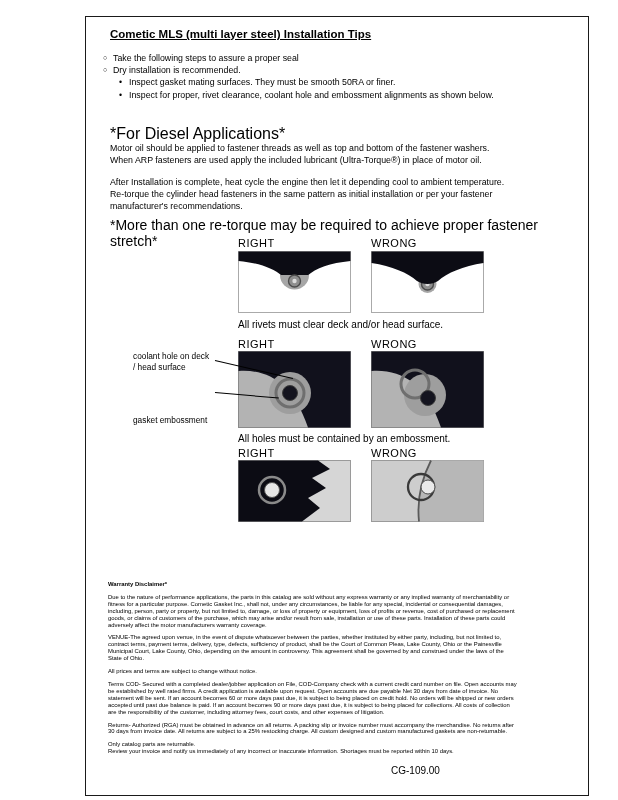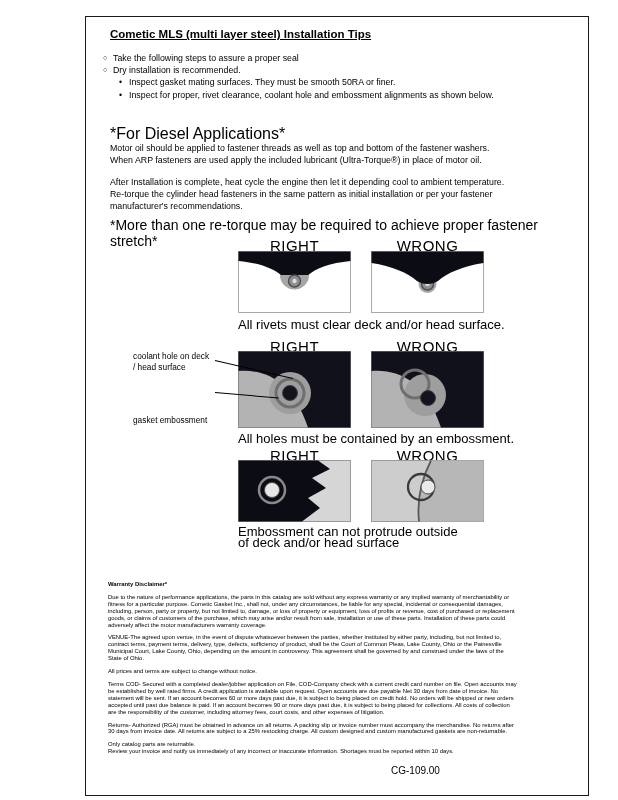--- a/index.html
+++ b/index.html
@@ -17,27 +17,27 @@
   }
   .tips { position:absolute; left:17px; top:35px; width:414px; font-size:8.8px; line-height:12.2px; }
   .li { position:relative; padding-left:10px; }
   .li .bg { position:absolute; left:0; top:0; font-size:7px; }
   .li.sub { margin-left:16px; }
   .li.sub .bg { font-size:8.8px; }
   .diesel-h { position:absolute; left:24px; top:108px; font-size:16px; font-weight:normal; }
   .p1 { position:absolute; left:24px; top:126px; width:396px; font-size:8.8px; line-height:11.8px; }
   .p2 { position:absolute; left:24px; top:160px; width:396px; font-size:8.8px; line-height:11.8px; }
   .note { position:absolute; left:24px; top:200px; font-size:14px; }
-  .dg-label { position:absolute; width:113px; text-align:center; font-size:15px; letter-spacing:.5px; }
+  .dg-label { position:absolute; width:113px; text-align:left; font-size:11px; letter-spacing:.5px; }
   .col-l { left:152px; } .col-r { left:285px; }
   .r1-lbl { top:220px; } .r2-lbl { top:321px; } .r3-lbl { top:430px; }
   .dg-img { position:absolute; width:113px; }
   .r1-img { top:234px; } .r2-img { top:334px; } .r3-img { top:443px; }
   .dg-img svg { display:block; }
-  .caption { position:absolute; left:152px; font-size:13px; line-height:11px; }
+  .caption { position:absolute; left:152px; font-size:10px; line-height:11px; }
   .cap1 { top:302px; } .cap2 { top:416px; } .cap3 { top:509px; width:225px; }
   .callout { position:absolute; width:80px; left:47px; font-size:8.3px; line-height:10.5px; }
   .callout1 { top:334px; } .callout2 { top:370px;margin-top:28px; }
   .cline { position:absolute; height:1px; background:#000; transform-origin:left center; z-index:4; }
   .cline1 { left:129px; top:343px; width:80px; transform:rotate(13deg); }
   .cline2 { left:129px; top:375px; width:64px; transform:rotate(5deg); }
   .legal { position:absolute; left:22px; top:564px; width:410px; font-size:5.9px; line-height:6.9px; }
   .legal-h { font-weight:bold; margin:0 0 6px 0; }
   .legal p { margin:0 0 6px 0; }
   .legal p.tight { margin-bottom:0; }
@@ -139,21 +139,20 @@
     </div>
     <div class="dg-img col-r r3-img">
       <svg viewBox="0 0 113 62" width="113" height="62">
         <rect x="0.5" y="0.5" width="112" height="61" fill="#cdcdcd" stroke="#9a9a9a"></rect>
         <path d="M60 0.5 C50 20 46 42 48 61.5 H112.5 V0.5 Z" fill="#b7b7b7"></path>
         <path d="M60 0.5 C50 20 46 42 48 61.5" fill="none" stroke="#5a5a5a" stroke-width="1.8"></path>
         <circle cx="50" cy="27" r="13" fill="none" stroke="#3a3a3a" stroke-width="2.3"></circle>
         <circle cx="57" cy="27" r="7" fill="#e9e9e9" stroke="#4c4c4c" stroke-width="1"></circle>
       </svg>
     </div>
-    <div class="caption cap3">Embossment can not protrude outside of deck and/or head surface</div>
 
     <div class="legal">
       <div class="legal-h">Warranty Disclaimer*</div>
       <p>Due to the nature of performance applications, the parts in this catalog are sold without any express warranty or any implied warranty of merchantability or fitness for a particular purpose.  Cometic Gasket Inc., shall not, under any circumstances, be liable for any special, incidental or consequential damages, including, person, party or property, but not limited to, damage, or loss of property or equipment, loss of profits or revenue, cost of purchased or replacement goods, or claims of customers of the purchase, which may arise and/or result from sale, installation or use of these parts.  Installation of these parts could adversely affect the motor manufacturers warranty coverage.</p>
       <p>VENUE-The agreed upon venue, in the event of dispute whatsoever between the parties, whether instituted by either party, including, but not limited to, contract terms, payment terms, delivery, type, defects, sufficiency of product, shall be the Court of Common Pleas, Lake County, Ohio or the Painesville Municipal Court, Lake County, Ohio, depending on the amount in controversy. This agreement shall be governed by and construed under the laws of the State of Ohio.</p>
       <p>All prices and terms are subject to change without notice.</p>
       <p>Terms COD- Secured with a completed dealer/jobber application on File, COD-Company check with a current credit card number on file.  Open accounts may be established by well rated firms.  A credit application is available upon request.  Open accounts are due payable Net 30 days from date of invoice.  No statement will be sent.  If an account becomes 60 or more days past due, it is subject to being placed on credit hold.  No orders will be shipped or new orders accepted until past due balance is paid.  If an account becomes 90 or more days past due, it is subject to being placed for collections.  All costs of collection are the responsibility of the customer, including attorney fees, court costs, and other expenses of litigation.</p>
       <p>Returns- Authorized (RGA) must be obtained in advance on all returns.  A packing slip or invoice number must accompany the merchandise.  No returns after 30 days from invoice date.  All returns are subject to a 25% restocking charge.  All custom designed and custom manufactured gaskets are non-returnable.</p>
       <p class="tight">Only catalog parts are returnable.</p>
       <p>Review your invoice and notify us immediately of any incorrect or inaccurate information.  Shortages must be reported within 10 days.</p>

